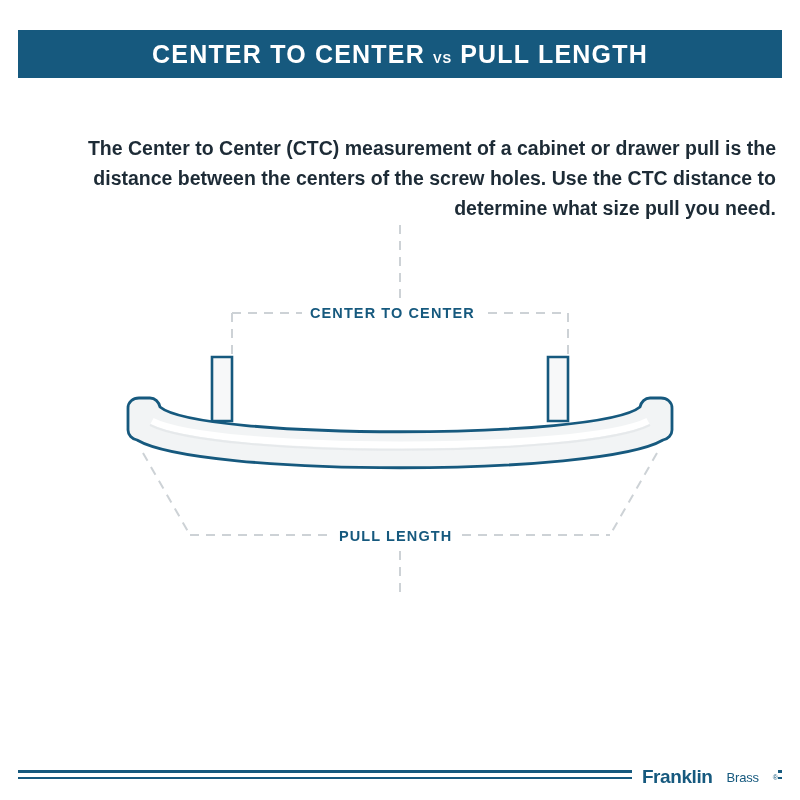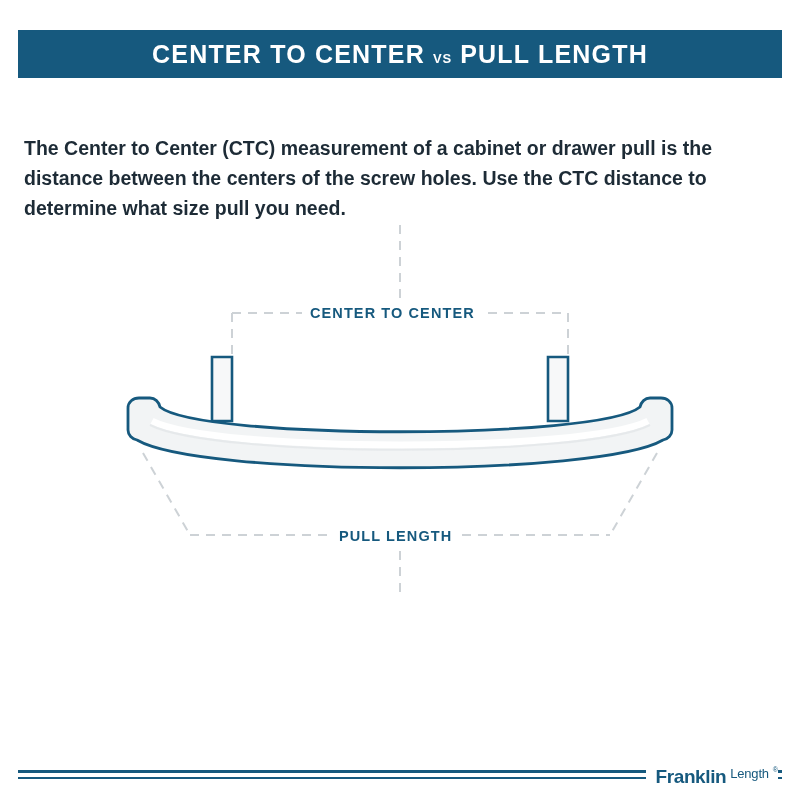--- a/index.html
+++ b/index.html
@@ -45,21 +45,21 @@
   .header-title .vs {
     font-size: 18px;
     letter-spacing: 0.8px;
     text-transform: lowercase;
     font-variant: small-caps;
   }
 
   
   .para {
     position: absolute;
-    text-align: left;
+    text-align: right;
     font-size: 19.5px;
     font-weight: bold;
     line-height: 30px;
     color: #1d2b36;
   }
   .para-top {
     left: 24px;
     top: 133px;
     width: 752px;
   }
@@ -116,22 +116,22 @@
     height: 2px;
     background: #16597e;
   }
   .brand {
     position: absolute;
     right: 22px;
     top: 766px;
     background: #ffffff;
     padding-left: 10px;
     display: flex;
-    align-items: flex-start;
-    gap: 4px;
+    align-items: center;
+    gap: 14px;
   }
   .brand-main {
     color: #16597e;
     font-size: 19px;
     font-weight: bold;
     letter-spacing: -0.4px;
   }
   .brand-sub {
     color: #16597e;
     font-size: 13px;
@@ -206,17 +206,17 @@
 
     <div class="dim-label label-ctc">CENTER TO CENTER</div>
     <div class="dim-label label-pull">PULL LENGTH</div>
   </div>
 
 
   <div class="footer-rule"></div>
   <div class="footer-rule2"></div>
   <div class="brand">
     <span class="brand-main">Franklin</span>
-    <span class="brand-sub">Length</span>
+    <span class="brand-sub">Brass</span>
     <span class="brand-tm">®</span>
   </div>
 
 </div>
 
 </body></html>

